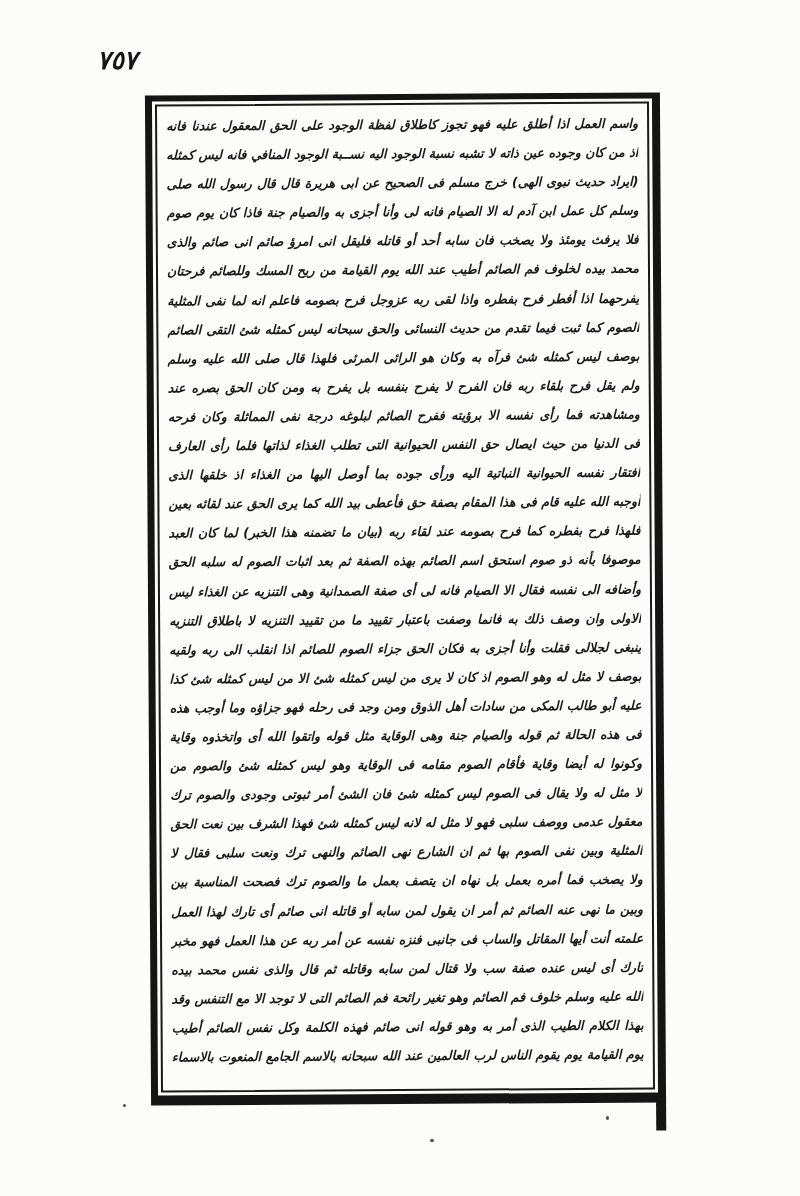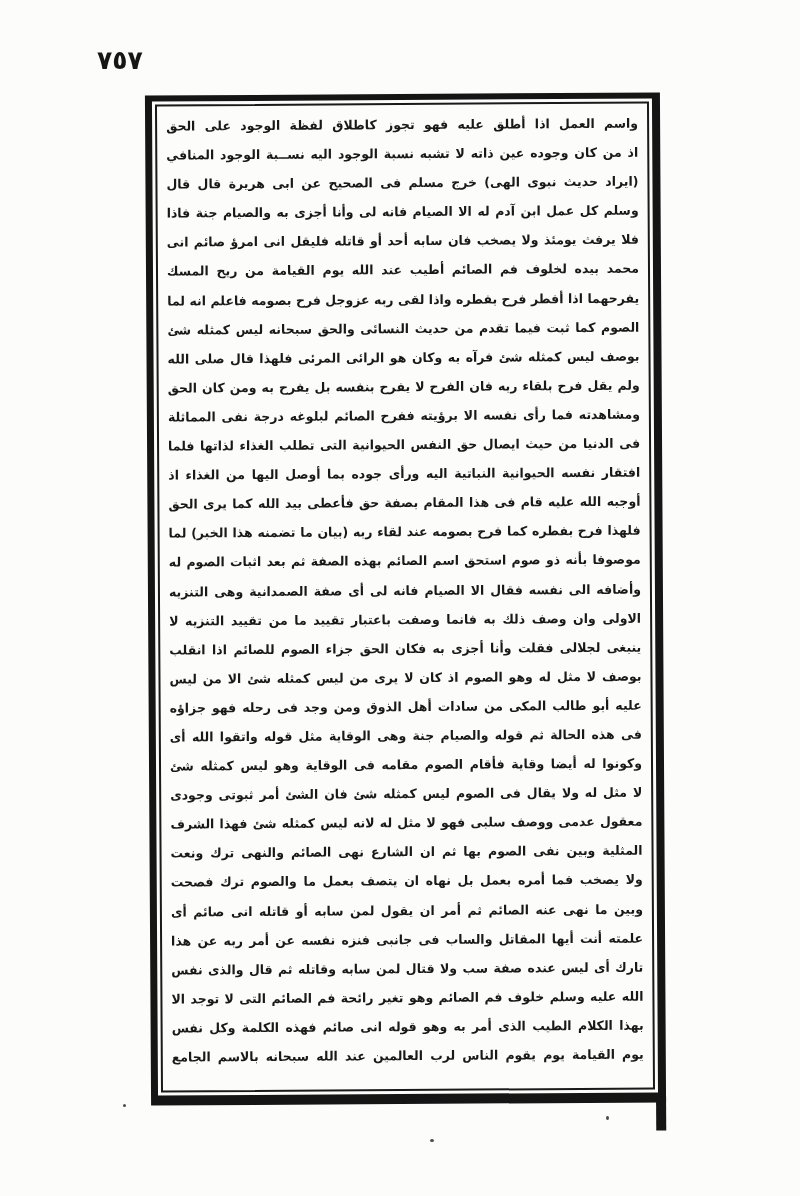--- a/index.html
+++ b/index.html
@@ -9,20 +9,21 @@
     height: 1196px;
     background: #fcfcfa;
     overflow: hidden;
     font-family: "DejaVu Sans", sans-serif;
   }
   .scan-page {
     position: relative;
     width: 800px;
     height: 1036px;
     background: #fcfcfa;
+    font-style: italic;
   }
   .page-number {
     position: absolute;
     top: 46px;
     left: 97px;
     font-size: 25px;
     font-weight: bold;
     color: #161616;
     letter-spacing: 1px;
     transform: scaleY(1.05);

